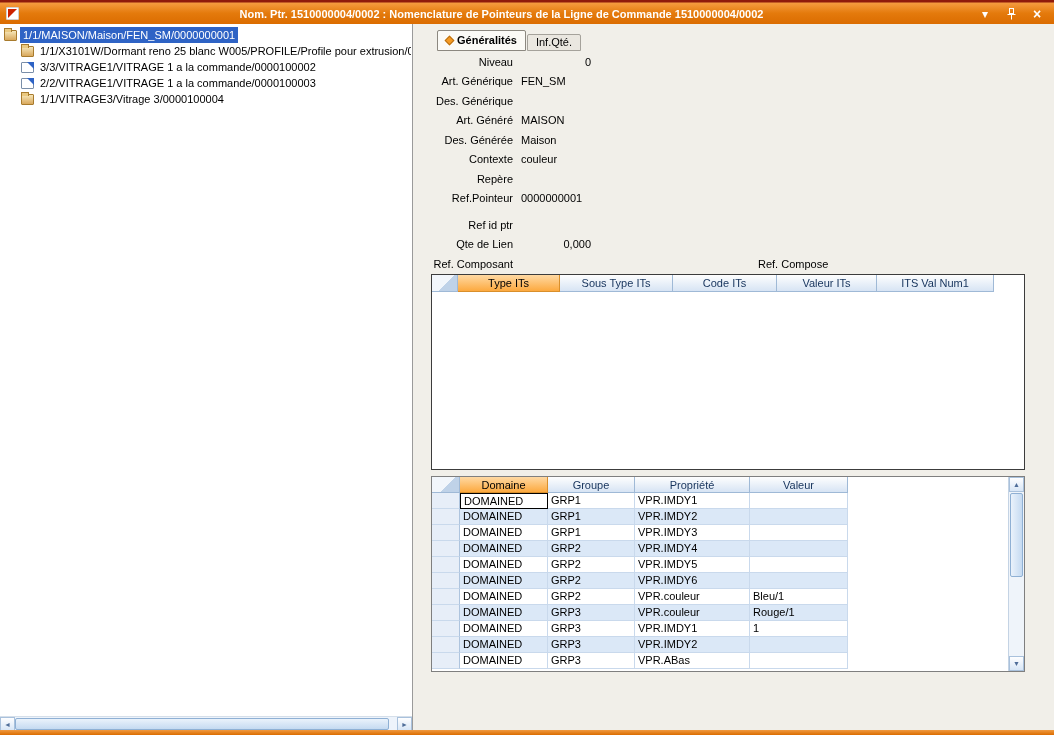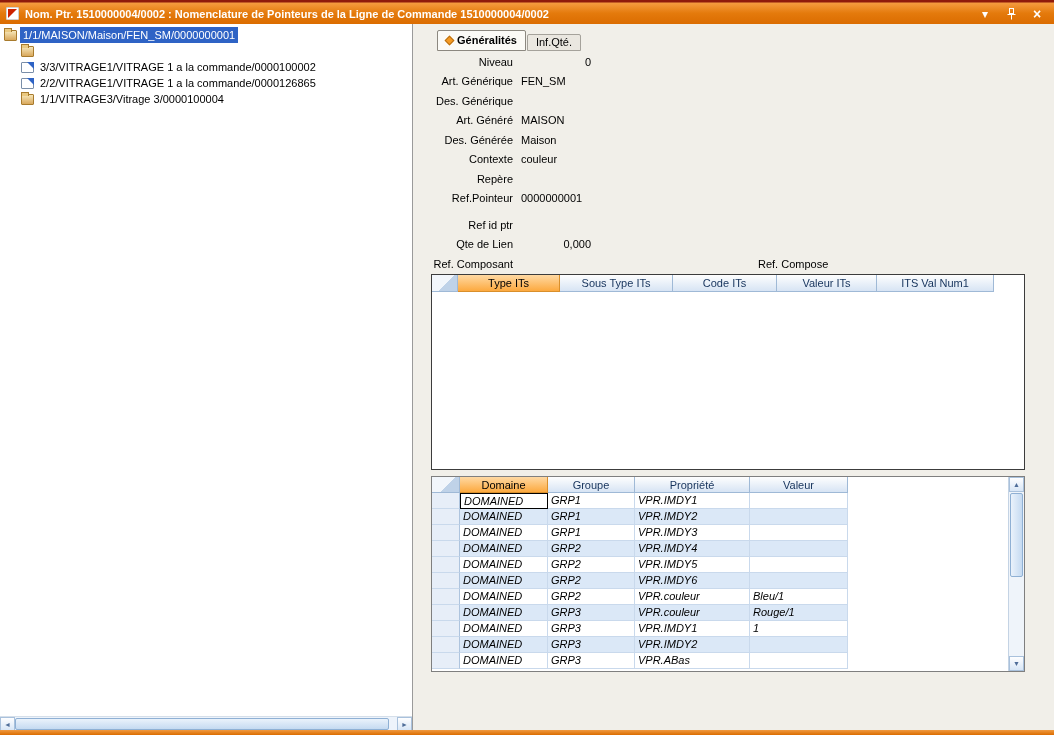--- a/index.html
+++ b/index.html
@@ -5,21 +5,21 @@
   * { margin:0; padding:0; box-sizing:border-box; }
   html,body { background:#8a8a8a; }
   body { font-family:"Liberation Sans",sans-serif; font-size:11px; color:#000; }
 
   .window { position:relative; width:1054px; height:735px; background:#F1EFE9; overflow:hidden; }
 
   
   .titlebar {
     position:absolute; top:0; left:0; right:0; height:24px;
     background:linear-gradient(180deg,#8F1A0B 0,#8F1A0B 2px,#F59B3F 3px,#E47A0C 55%,#DB6C00 100%);
-    display:flex; align-items:center; padding:3px 8px 0 6px; color:#fff;
+    display:flex; align-items:center; padding:3px 8px 0 6px; color:#fff;text-align:center;
   }
   .app-icon { width:13px; height:13px; background:#fff; border:1px solid #d0d0d0; position:relative; flex:none; border-radius:1px; }
   .app-icon::after { content:''; position:absolute; left:1px; top:1px; border-style:solid; border-width:9px 9px 0 0; border-color:#CC2200 transparent transparent transparent; }
   .title-text { font-weight:bold; margin-left:6px; flex:1; white-space:nowrap; overflow:hidden; }
   .win-controls { display:flex; gap:12px; align-items:center; padding-right:2px; }
   .win-btn { color:#fff; font-size:12px; line-height:12px; cursor:pointer; display:flex; align-items:center; justify-content:center; width:14px; height:16px; }
   .win-btn.close { font-size:14px; font-weight:bold; }
 
   
   .tree-panel { position:absolute; top:24px; left:0; width:413px; height:706px; background:#fff; border-right:1px solid #9A9A9A; }
@@ -94,21 +94,21 @@
   .domain-table { position:absolute; left:17px; top:452px; width:594px; height:196px; background:#fff; border:1px solid #7F7F7F; }
   .domain-table .grid-head { height:16px; }
   .domain-table .corner { width:28px; }
   .domain-table .hcell:nth-child(2){ width:88px; }
   .domain-table .hcell:nth-child(3){ width:87px; }
   .domain-table .hcell:nth-child(4){ width:115px; }
   .domain-table .hcell:nth-child(5){ width:98px; }
   .d-rows { position:absolute; top:16px; left:0; right:16px; bottom:0; overflow:hidden; }
   .d-row { display:flex; height:16px; cursor:default; }
   .rc { border-right:1px solid #C9D9EC; border-bottom:1px solid #C9D9EC; padding:1px 3px 0;
-    overflow:hidden; white-space:nowrap; flex:none;font-style:italic; }
+    overflow:hidden; white-space:nowrap; flex:none; }
   .rc0 { width:28px; background:#E7EEF8; border-right:1px solid #AEC4DE; padding:0; }
   .rc1 { width:88px; } .rc2 { width:87px; } .rc3 { width:115px; } .rc4 { width:98px; }
   .rc-fill { flex:1; background:#fff; }
   .d-row:nth-child(even) .dc { background:#DBE8F7; }
   .d-row:nth-child(1) .rc1 { border:1px solid #000; background:#fff; }
 
   
   .bottom-strip { position:absolute; left:0; right:0; bottom:0; height:5px;
     background:linear-gradient(#F09A40,#DB6C00); }
 </style>
@@ -136,30 +136,31 @@
   <div class="tree-panel">
     <div class="tree-items">
 
         <div class="tree-item selected">
           <span class="tree-icon"></span>
           <span class="tree-label">1/1/MAISON/Maison/FEN_SM/0000000001</span>
         </div>
 
         <div class="tree-item child">
           <span class="tree-icon"></span>
+          <span class="tree-label">1/1/X3101W/Dormant reno 25 blanc W005/PROFILE/Profile pour extrusion/0</span>
         </div>
 
         <div class="tree-item child">
           <span class="tree-icon doc"></span>
           <span class="tree-label">3/3/VITRAGE1/VITRAGE 1  a la commande/0000100002</span>
         </div>
 
         <div class="tree-item child">
           <span class="tree-icon doc"></span>
-          <span class="tree-label">2/2/VITRAGE1/VITRAGE 1  a la commande/0000126865</span>
+          <span class="tree-label">2/2/VITRAGE1/VITRAGE 1  a la commande/0000100003</span>
         </div>
 
         <div class="tree-item child">
           <span class="tree-icon"></span>
           <span class="tree-label">1/1/VITRAGE3/Vitrage 3/0000100004</span>
         </div>
 
     </div>
     <div class="h-scroll">
       <div class="sb-btn left">◄</div>

